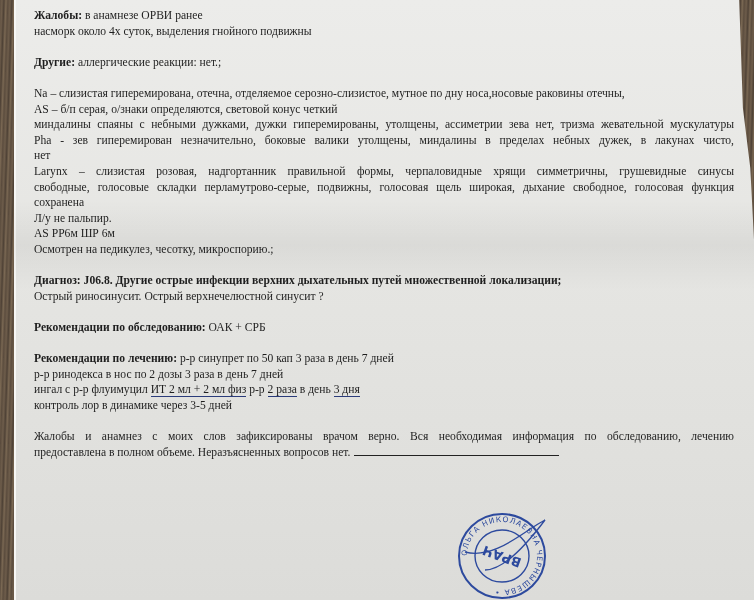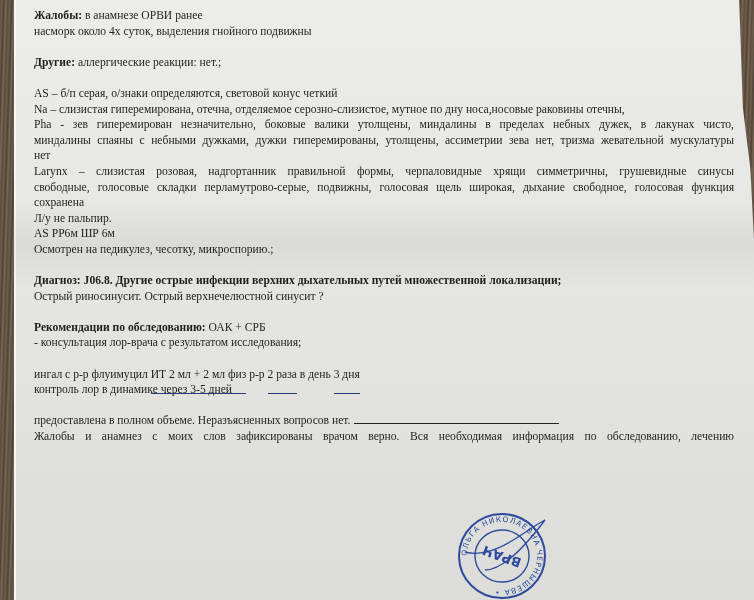--- a/index.html
+++ b/index.html
@@ -22,21 +22,21 @@
     background: linear-gradient(180deg, rgba(0,0,0,0) 0%, rgba(0,0,0,0.05) 50%, rgba(0,0,0,0) 100%);
   }
   .content {
     position: absolute; left: 20px; top: 8px; width: 700px;
     color: #1e1e1e; font-size: 11.6px; line-height: 15.6px;
   }
   .line { white-space: nowrap; }
   .just { text-align: justify; text-align-last: justify; white-space: normal; }
   .gap { height: 15.6px; }
   b { font-weight: bold; }
-  .uline { border-bottom: 1px solid #2a3b7a; padding-bottom: 12px; text-align: right; }
+  .uline { border-bottom: 1px solid #2a3b7a; padding-bottom: 0; text-align: right; }
   .sig-line { display: inline-block; width: 205px; border-bottom: 1px solid #222; margin-left: 4px; vertical-align: baseline; height: 9px; }
   .stamp {
     position: absolute; left: 455px; top: 510px; width: 95px; height: 92px;
   }
 </style>
 </head>
 <body>
 
 <div class="paper">
   <div class="shade"></div>
@@ -48,58 +48,62 @@
     </div>
     <div class="line">насморк около 4х суток, выделения гнойного подвижны</div>
     <div class="gap"></div>
 
     <div class="line">
       <b>Другие:</b>
       <span>аллергические реакции: нет.;</span>
     </div>
     <div class="gap"></div>
 
+    <div class="line">Na – слизистая гиперемирована, отечна, отделяемое серозно-слизистое, мутное по дну носа,носовые раковины отечны,</div>
     <div class="line">AS – б/п серая, о/знаки определяются, световой конус четкий</div>
-    <div class="line">Na – слизистая гиперемирована, отечна, отделяемое серозно-слизистое, мутное по дну носа,носовые раковины отечны,</div>
+    <div class="line just">миндалины спаяны с небными дужками, дужки гиперемированы, утолщены, ассиметрии зева нет, тризма жевательной мускулатуры</div>
     <div class="line just">Pha - зев гиперемирован незначительно, боковые валики утолщены, миндалины в пределах небных дужек, в лакунах чисто,</div>
-    <div class="line just">миндалины спаяны с небными дужками, дужки гиперемированы, утолщены, ассиметрии зева нет, тризма жевательной мускулатуры</div>
     <div class="line">нет</div>
     <div class="line just">Larynx – слизистая розовая, надгортанник правильной формы, черпаловидные хрящи симметричны, грушевидные синусы</div>
     <div class="line just">свободные, голосовые складки перламутрово-серые, подвижны, голосовая щель широкая, дыхание свободное, голосовая функция</div>
     <div class="line">сохранена</div>
     <div class="line">Л/у не пальпир.</div>
     <div class="line">AS РР6м ШР 6м</div>
     <div class="line">Осмотрен на педикулез, чесотку, микроспорию.;</div>
     <div class="gap"></div>
 
     <div class="line">
       <b>Диагноз: J06.8. Другие острые инфекции верхних дыхательных путей множественной локализации;</b>
     </div>
     <div class="line">Острый риносинусит. Острый верхнечелюстной синусит ?</div>
     <div class="gap"></div>
 
     <div class="line">
       <b>Рекомендации по обследованию:</b>
       <span>ОАК + СРБ</span>
     </div>
-    <div class="line">- консультация лор-врача с результатом исследования;</div>
     <div class="gap"></div>
 
+    <div class="line">
+      <b>Рекомендации по лечению:</b>
+      <span>р-р синупрет по 50 кап 3 раза в день 7 дней</span>
+    </div>
+    <div class="line">р-р ринодекса в нос по 2 дозы 3 раза в день 7 дней</div>
     <div class="line">
       <span>ингал с р-р флуимуцил </span><span class="uline">ИТ 2 мл + 2 мл физ</span><span> р-р </span><span class="uline">2 раза</span><span> в день </span><span class="uline">3 дня</span>
     </div>
     <div class="line">
       <span>контроль лор в динамике </span><span>через 3-5 дней</span>
     </div>
     <div class="gap"></div>
 
+    <div class="line just">Жалобы и анамнез с моих слов зафиксированы врачом верно. Вся необходимая информация по обследованию, лечению</div>
     <div class="line">
       <span>предоставлена в полном объеме. Неразъясненных вопросов нет.</span><span class="sig-line"></span>
     </div>
-    <div class="line just">Жалобы и анамнез с моих слов зафиксированы врачом верно. Вся необходимая информация по обследованию, лечению</div>
     <div class="gap"></div>
     <div class="gap"></div>
 
   </div>
 </div>
 
 <div class="stamp">
   <svg width="95" height="92" viewBox="0 0 95 92">
     <ellipse cx="47" cy="46" rx="43" ry="42" fill="none" stroke="#2d4a9e" stroke-width="2"></ellipse>
     <ellipse cx="47" cy="46" rx="27" ry="26" fill="none" stroke="#2d4a9e" stroke-width="1.4"></ellipse>

